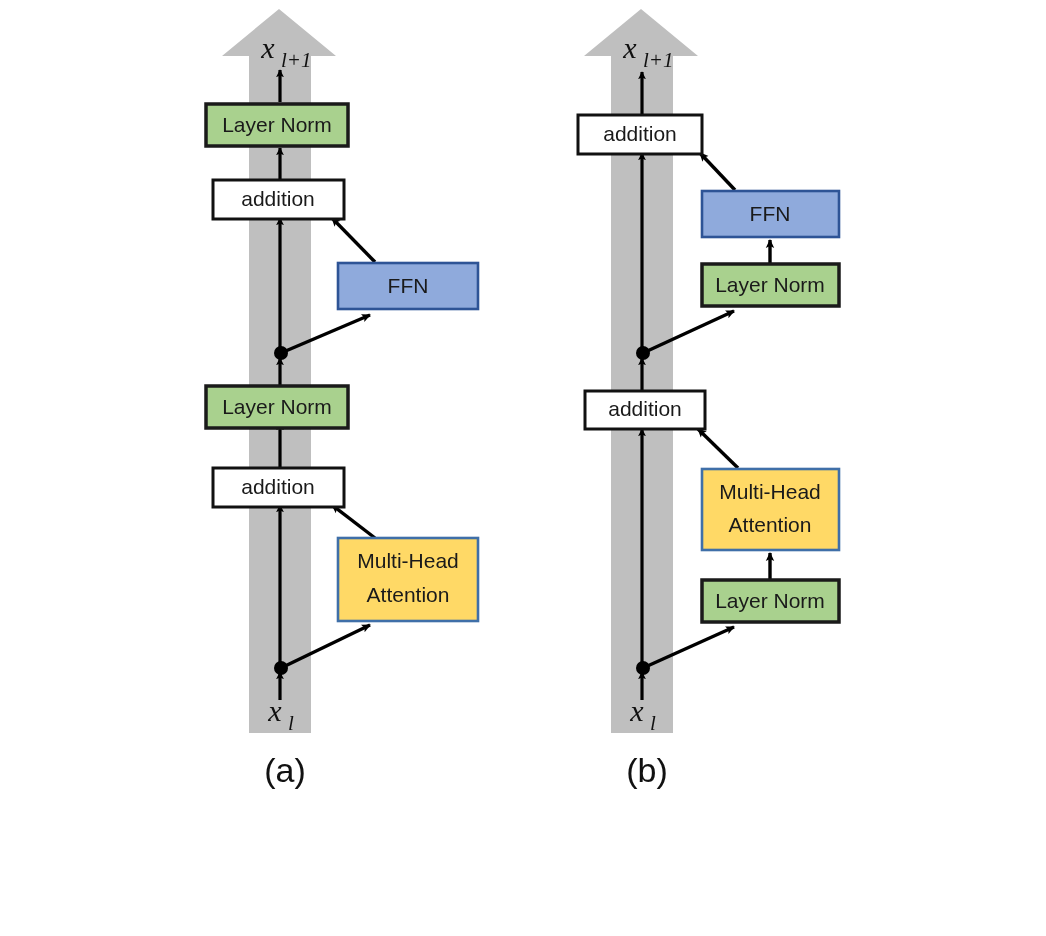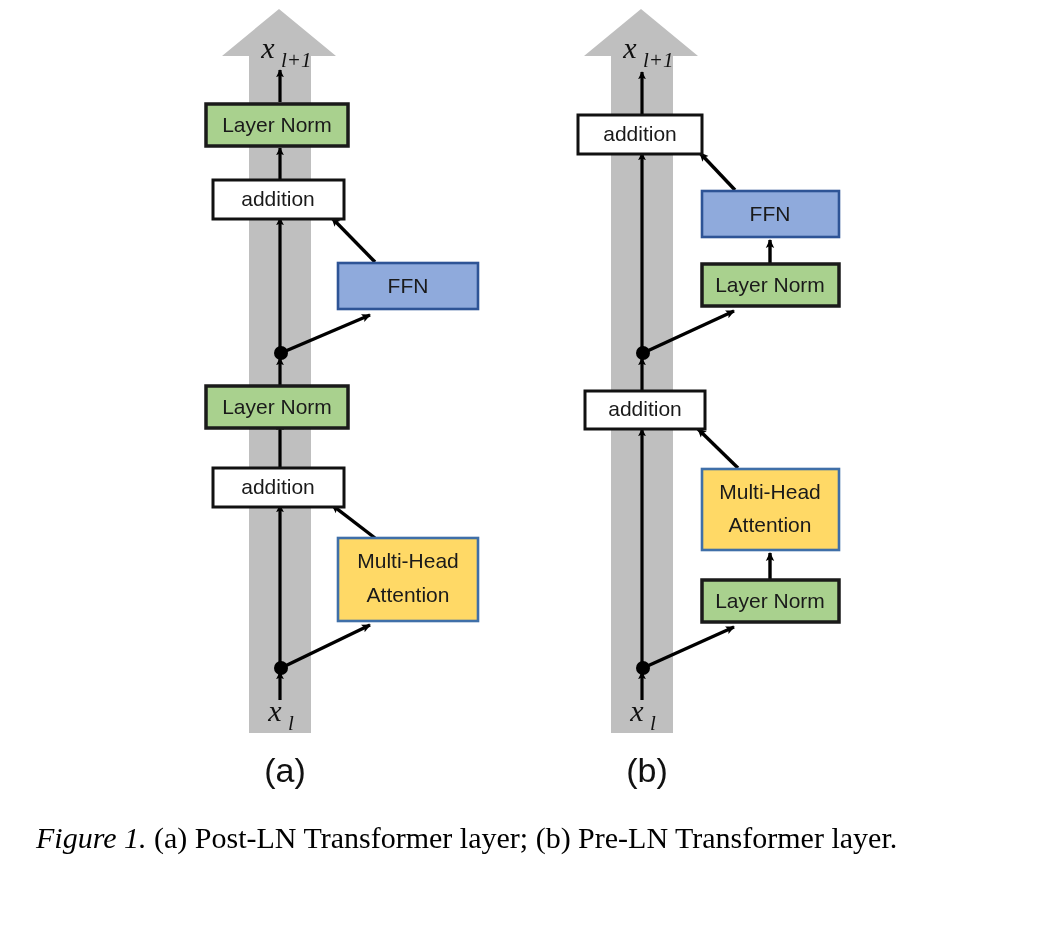--- a/index.html
+++ b/index.html
@@ -210,15 +210,14 @@
 
       <g>
         <rect x="702" y="580" width="137" height="42" fill="#A9D18E" stroke="#1A1A1A" stroke-width="3.5"></rect>
         <text class="box-label" x="770" y="602">Layer Norm</text>
       </g>
 
       <text class="panel-label" x="647" y="782">(b)</text>
     </g>
   </svg>
 
-  <div id="caption"><span class="fig-num">Figure 1.</span><span> (a) Post-LN Transformer layer; (b) Pre-LN Transformer layer.</span></div>
 
 </div>
 
 </body></html>

